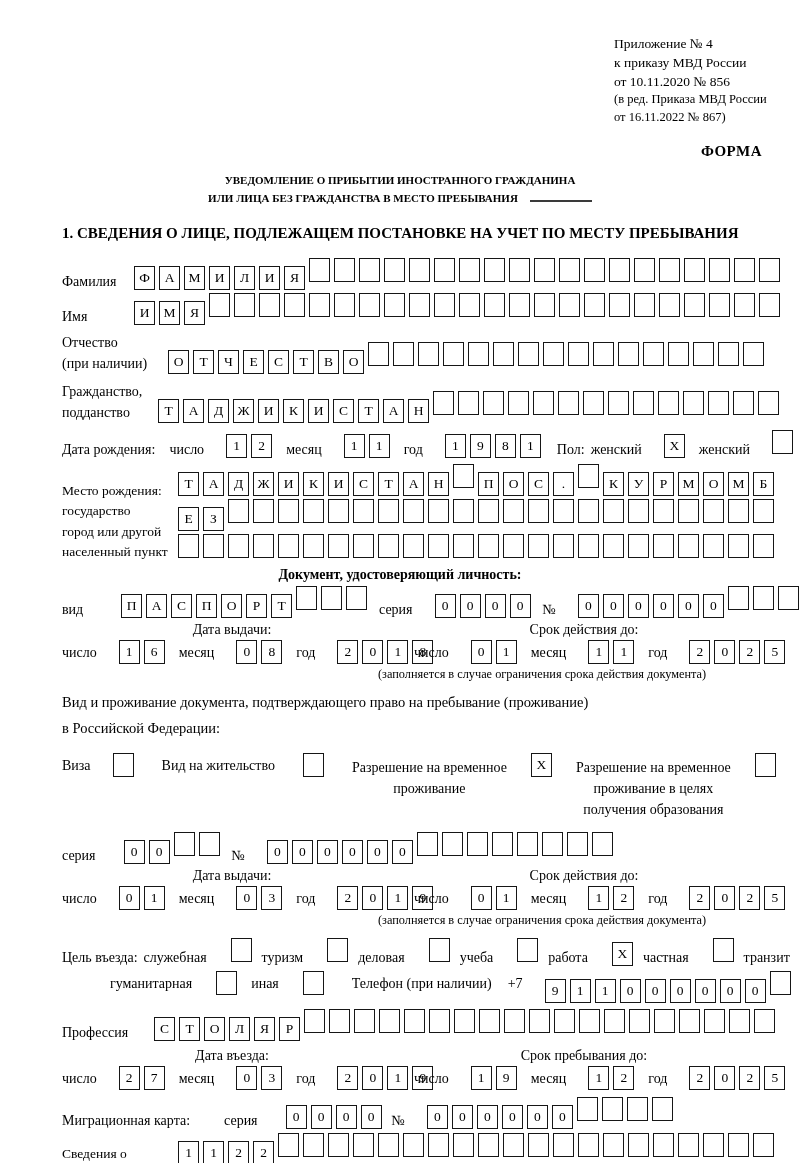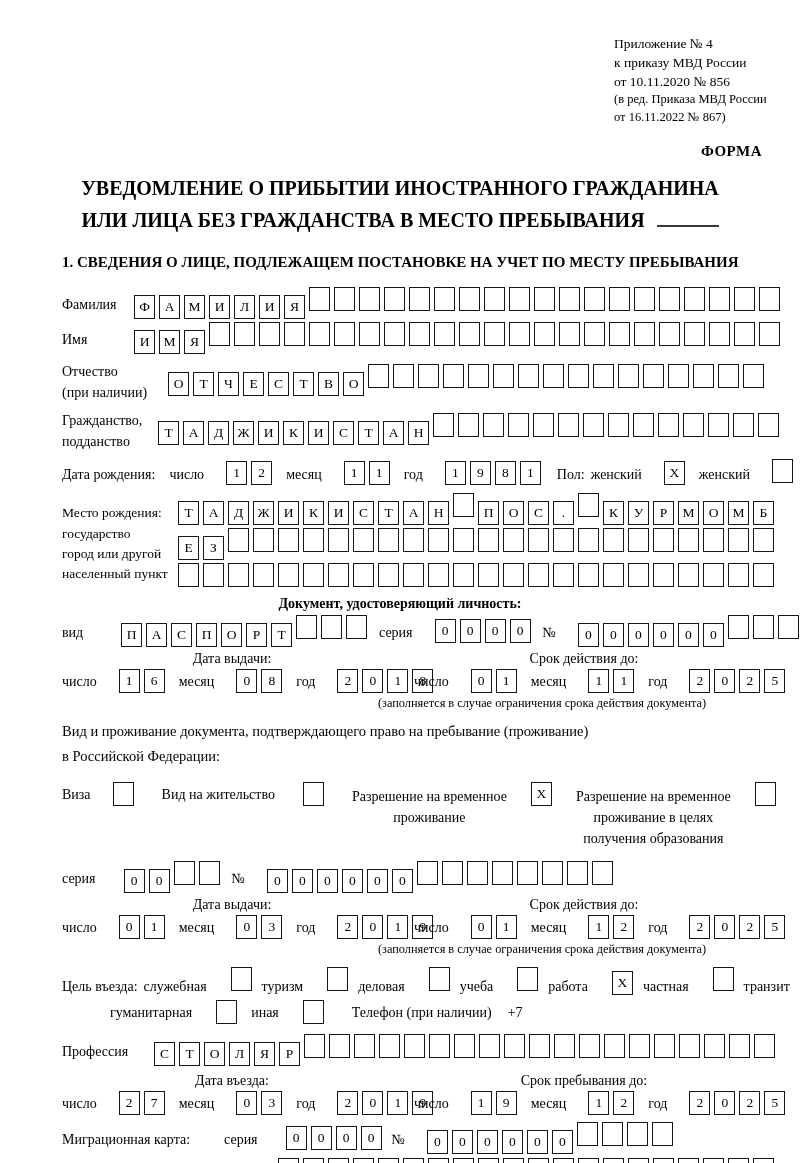--- a/index.html
+++ b/index.html
@@ -3,25 +3,25 @@
 <meta charset="utf-8">
 <style>
   * { box-sizing: border-box; margin: 0; padding: 0; }
   html,body { width:800px; height:1163px; overflow:hidden; background:#fff; color:#000;
     font-family:"Liberation Serif","DejaVu Serif",serif; font-size:14px; }
   .page { padding:34px 6px 0 62px; }
 
   .hdr { margin-left:552px; line-height:1.42; font-size:13.5px; white-space:nowrap; }
   .hdr .sub { font-size:12.5px; }
   .forma { text-align:right; padding-right:32px; font-weight:bold; font-size:15px; margin-top:16px; letter-spacing:.5px; }
-  .title { text-align:center; font-weight:bold; font-size:20px; margin-top:12px; line-height:1.6; margin-left:-56px; white-space:nowrap; }
+  .title { text-align:center; font-weight:bold; font-size:11px; margin-top:12px; line-height:1.6; margin-left:-56px; white-space:nowrap; }
   .blankline { display:inline-block; width:62px; border-bottom:2.5px solid #3a3a3a; height:.85em; margin-left:12px; }
   .sec { font-weight:bold; font-size:15px; margin-top:18px; white-space:nowrap; }
 
-  .row { display:flex; align-items:center; margin-top:3px; }
+  .row { display:flex; align-items:flex-end; margin-top:3px; }
   .lbl { white-space:nowrap; padding-top:5px; font-size:14px; flex:none; }
   .lblblock { line-height:1.5; padding-top:4px; white-space:nowrap; font-size:14px; flex:none; }
   .w56{width:56px} .w80{width:80px} .w90{width:90px} .w100{width:100px} .w43{width:43px} .w76{width:76px}
   .cells { white-space:nowrap; flex:none;padding-left:16px; }
   .cell { display:inline-flex; align-items:center; justify-content:center;
     width:21px; height:24px; border:1.5px solid #161616; margin-right:4px;
     font-size:13.5px; font-family:inherit; background:#fff; }
   .cellcol .cells { display:block; margin-top:3px; }
   .cellcol .cells:first-child { margin-top:0; }
 
@@ -235,20 +235,21 @@
     <span class="cells ml8"><span class="cell"></span></span>
   </div>
 
   <div class="purpose2">
     <span class="plbl">гуманитарная</span>
     <span class="cells ml8"><span class="cell"></span></span>
     <span class="plbl ml10">иная</span>
     <span class="cells ml8"><span class="cell"></span></span>
     <span class="plbl ml24">Телефон (при наличии)</span>
     <span class="plbl ml16">+7</span>
+    <span class="cells ml6"><span class="cell">9</span><span class="cell">1</span><span class="cell">1</span><span class="cell">0</span><span class="cell">0</span><span class="cell">0</span><span class="cell">0</span><span class="cell">0</span><span class="cell">0</span><span class="cell"></span></span>
   </div>
 
   <div class="row" style="margin-top:6px">
     <span class="lbl w76">Профессия</span>
     <span class="cells"><span class="cell">С</span><span class="cell">Т</span><span class="cell">О</span><span class="cell">Л</span><span class="cell">Я</span><span class="cell">Р</span><span class="cell"></span><span class="cell"></span><span class="cell"></span><span class="cell"></span><span class="cell"></span><span class="cell"></span><span class="cell"></span><span class="cell"></span><span class="cell"></span><span class="cell"></span><span class="cell"></span><span class="cell"></span><span class="cell"></span><span class="cell"></span><span class="cell"></span><span class="cell"></span><span class="cell"></span><span class="cell"></span><span class="cell"></span></span>
   </div>
 
   <div class="dates" style="margin-top:7px">
     <div class="dcol-l">
       <div class="dhead">Дата въезда:</div>

